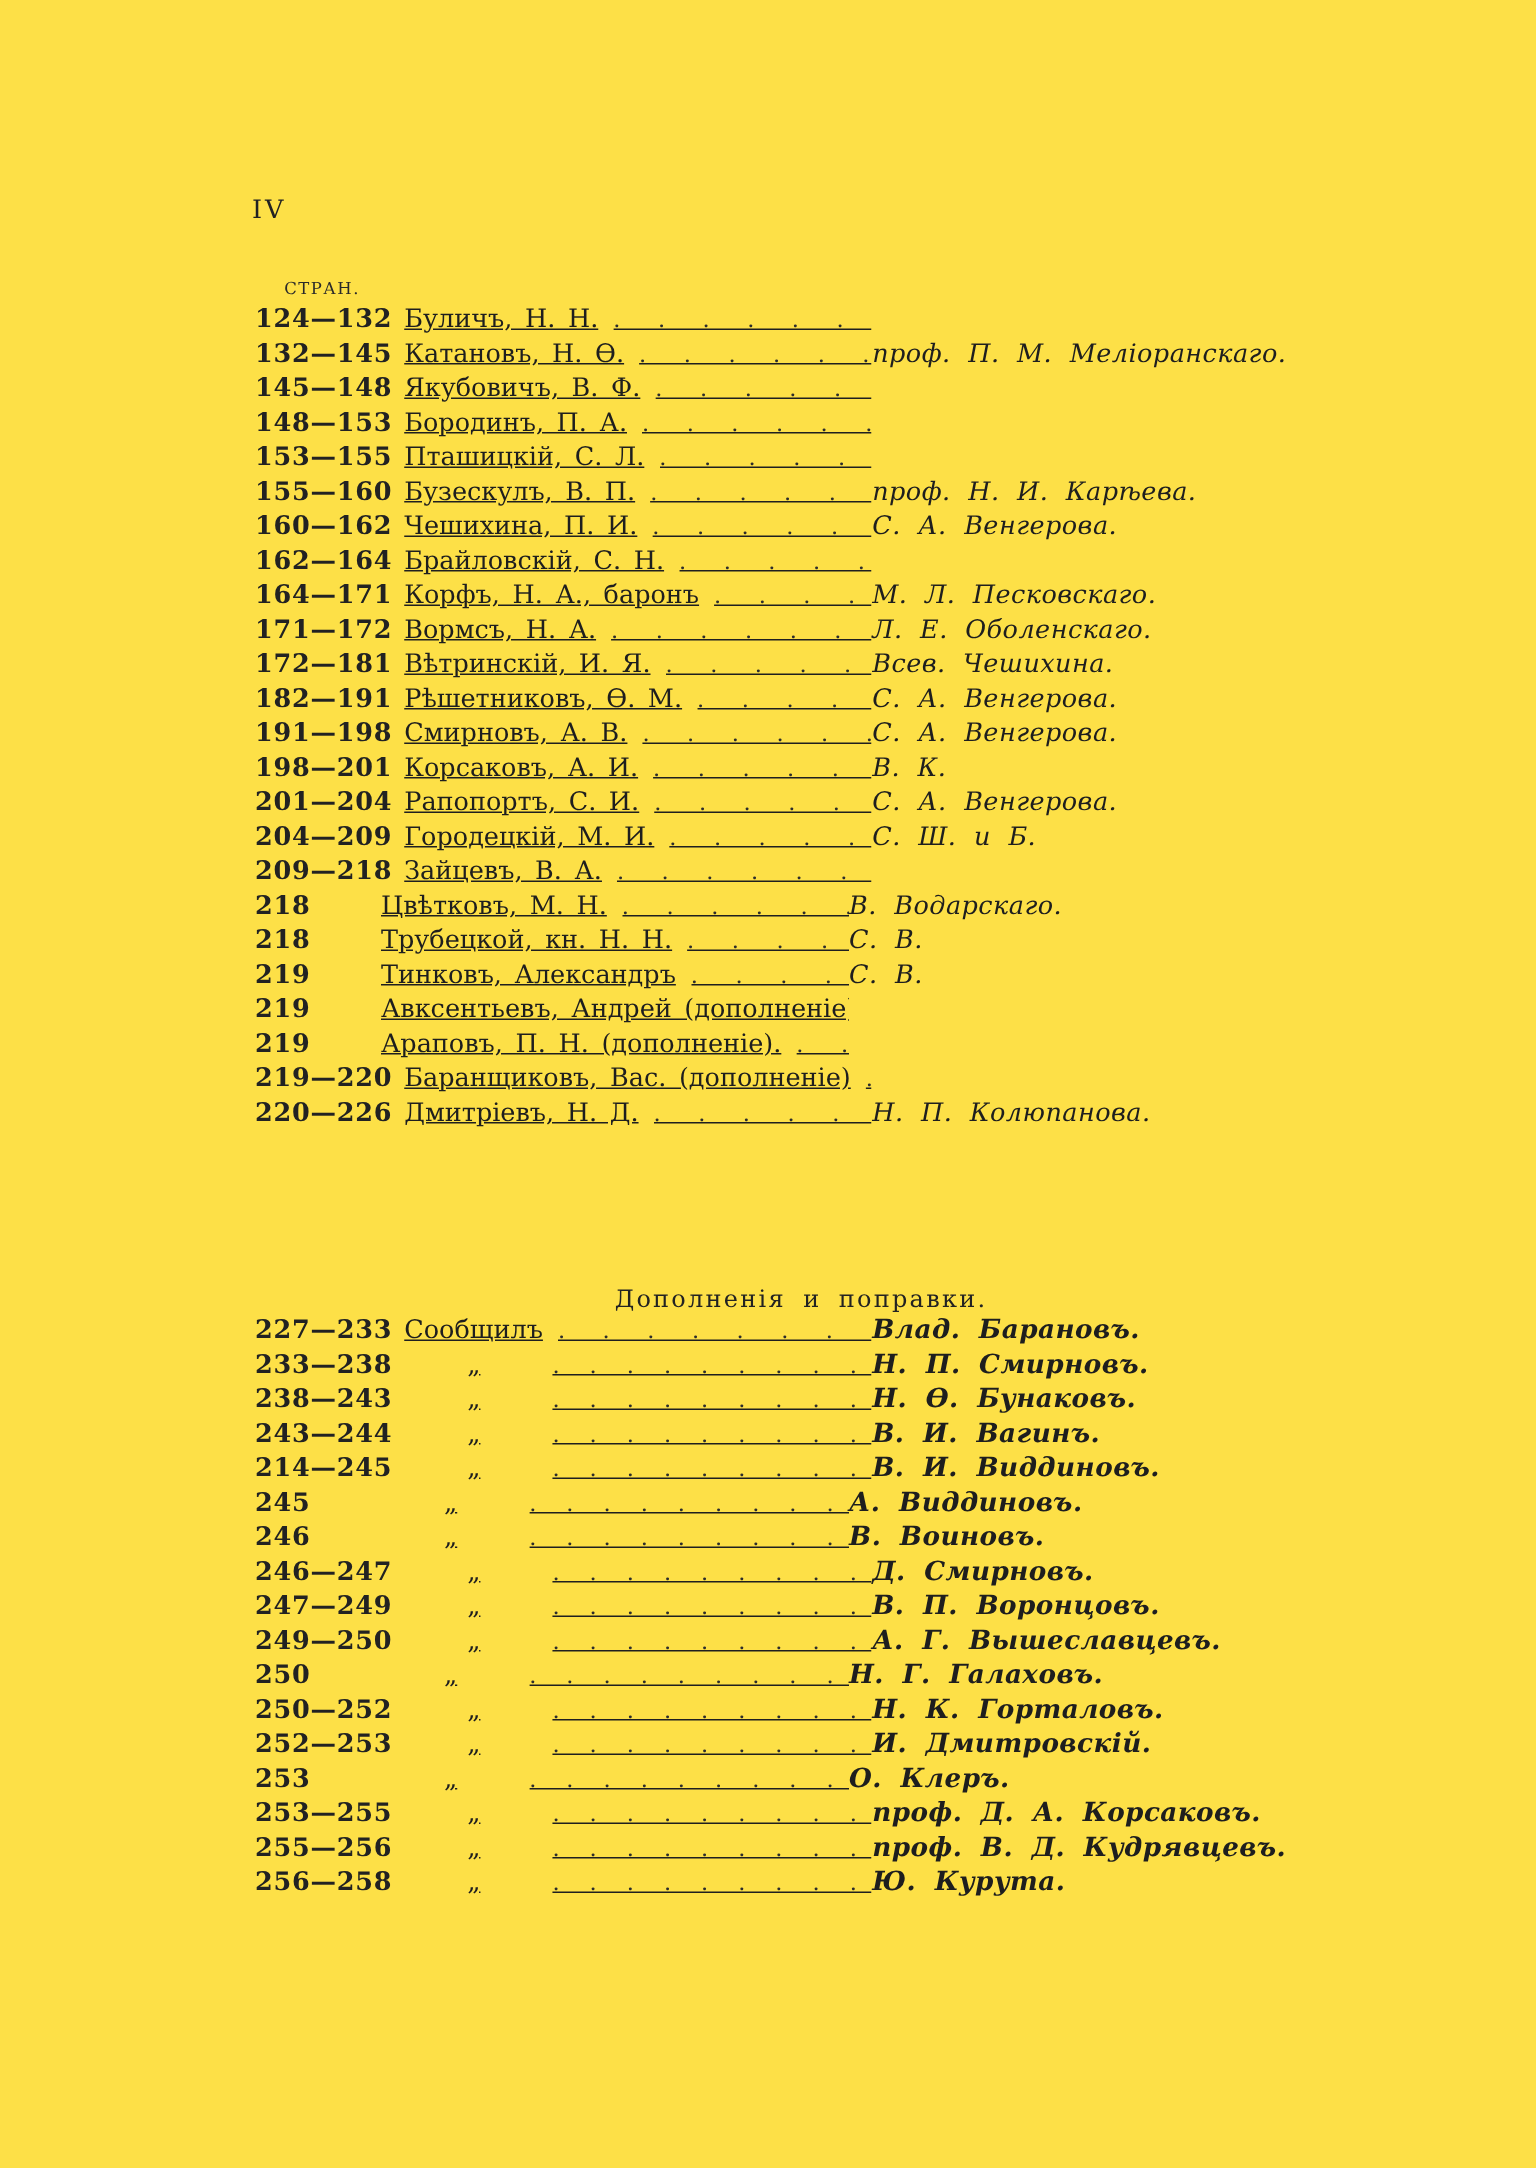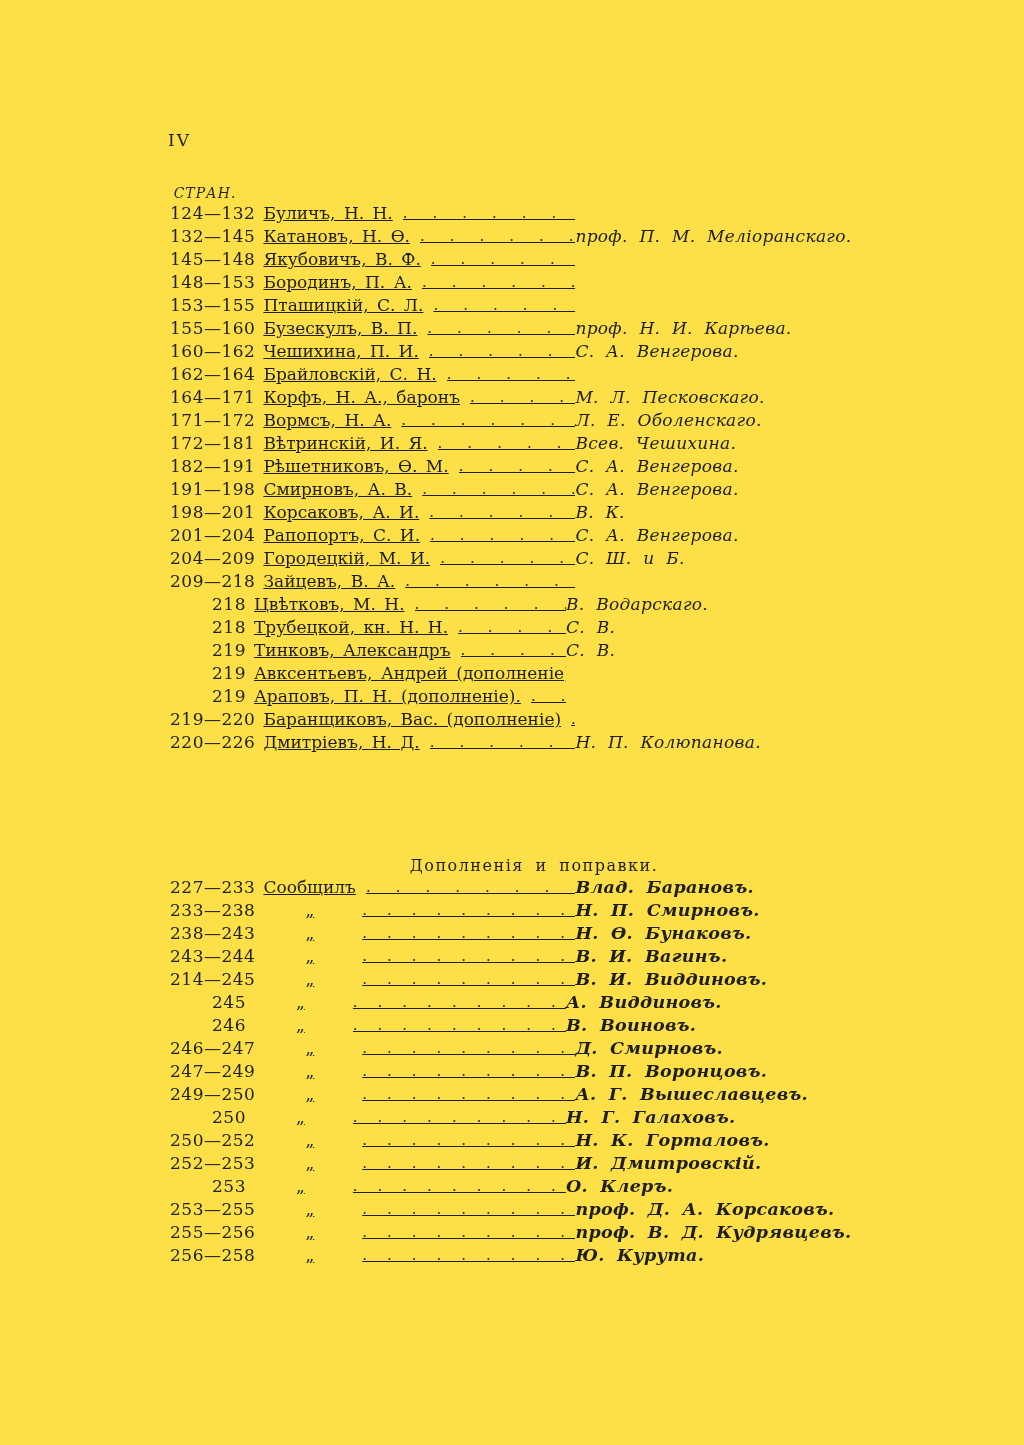--- a/index.html
+++ b/index.html
@@ -13,35 +13,35 @@
     width: 1024px; height: 1445px;
     background: #fde047;
     color: #1f1f1f;
     overflow: hidden;
   }
   .pagenum {
     position: absolute; left: 168px; top: 130px;
     font-size: 17px; letter-spacing: 2px; color: #222;
   }
   .col-header {
-    width: 70px; text-align: center; padding-right: 6px;
-    font-size: 14px; letter-spacing: 1px; color: #2a2a2a;
-    height: 18px; line-height: 18px; font-style: italic;
+    width: 70px; text-align: right; padding-right: 6px;
+    font-size: 11px; letter-spacing: 1px; color: #2a2a2a;
+    height: 18px; line-height: 18px;
   }
   .toc { position: absolute; left: 170px; width: 702px; }
   .toc1 { top: 184px; }
   .toc2 { top: 876px; }
   .row {
     display: flex; align-items: baseline;
     height: 23px; line-height: 23px;
     font-size: 17px; white-space: nowrap;
   }
   .pages {
-    flex: 0 0 76px; text-align: right;
-    letter-spacing: 0.5px; color: #222;
+    flex: 0 0 76px; text-align: left;
+    letter-spacing: 0.5px; color: #222; font-weight: bold;
   }
   .mid {
     flex: 0 0 312px; margin-left: 8px;
     display: flex; align-items: flex-end; overflow: hidden; text-decoration: underline;
   }
   .name { word-spacing: 3px; color: #1e1e1e; }
   .leader {
     flex: 1 1 auto; overflow: hidden; white-space: nowrap;
     font-size: 15px; letter-spacing: 25px; margin-left: 10px;
     color: #2c2c2c;

